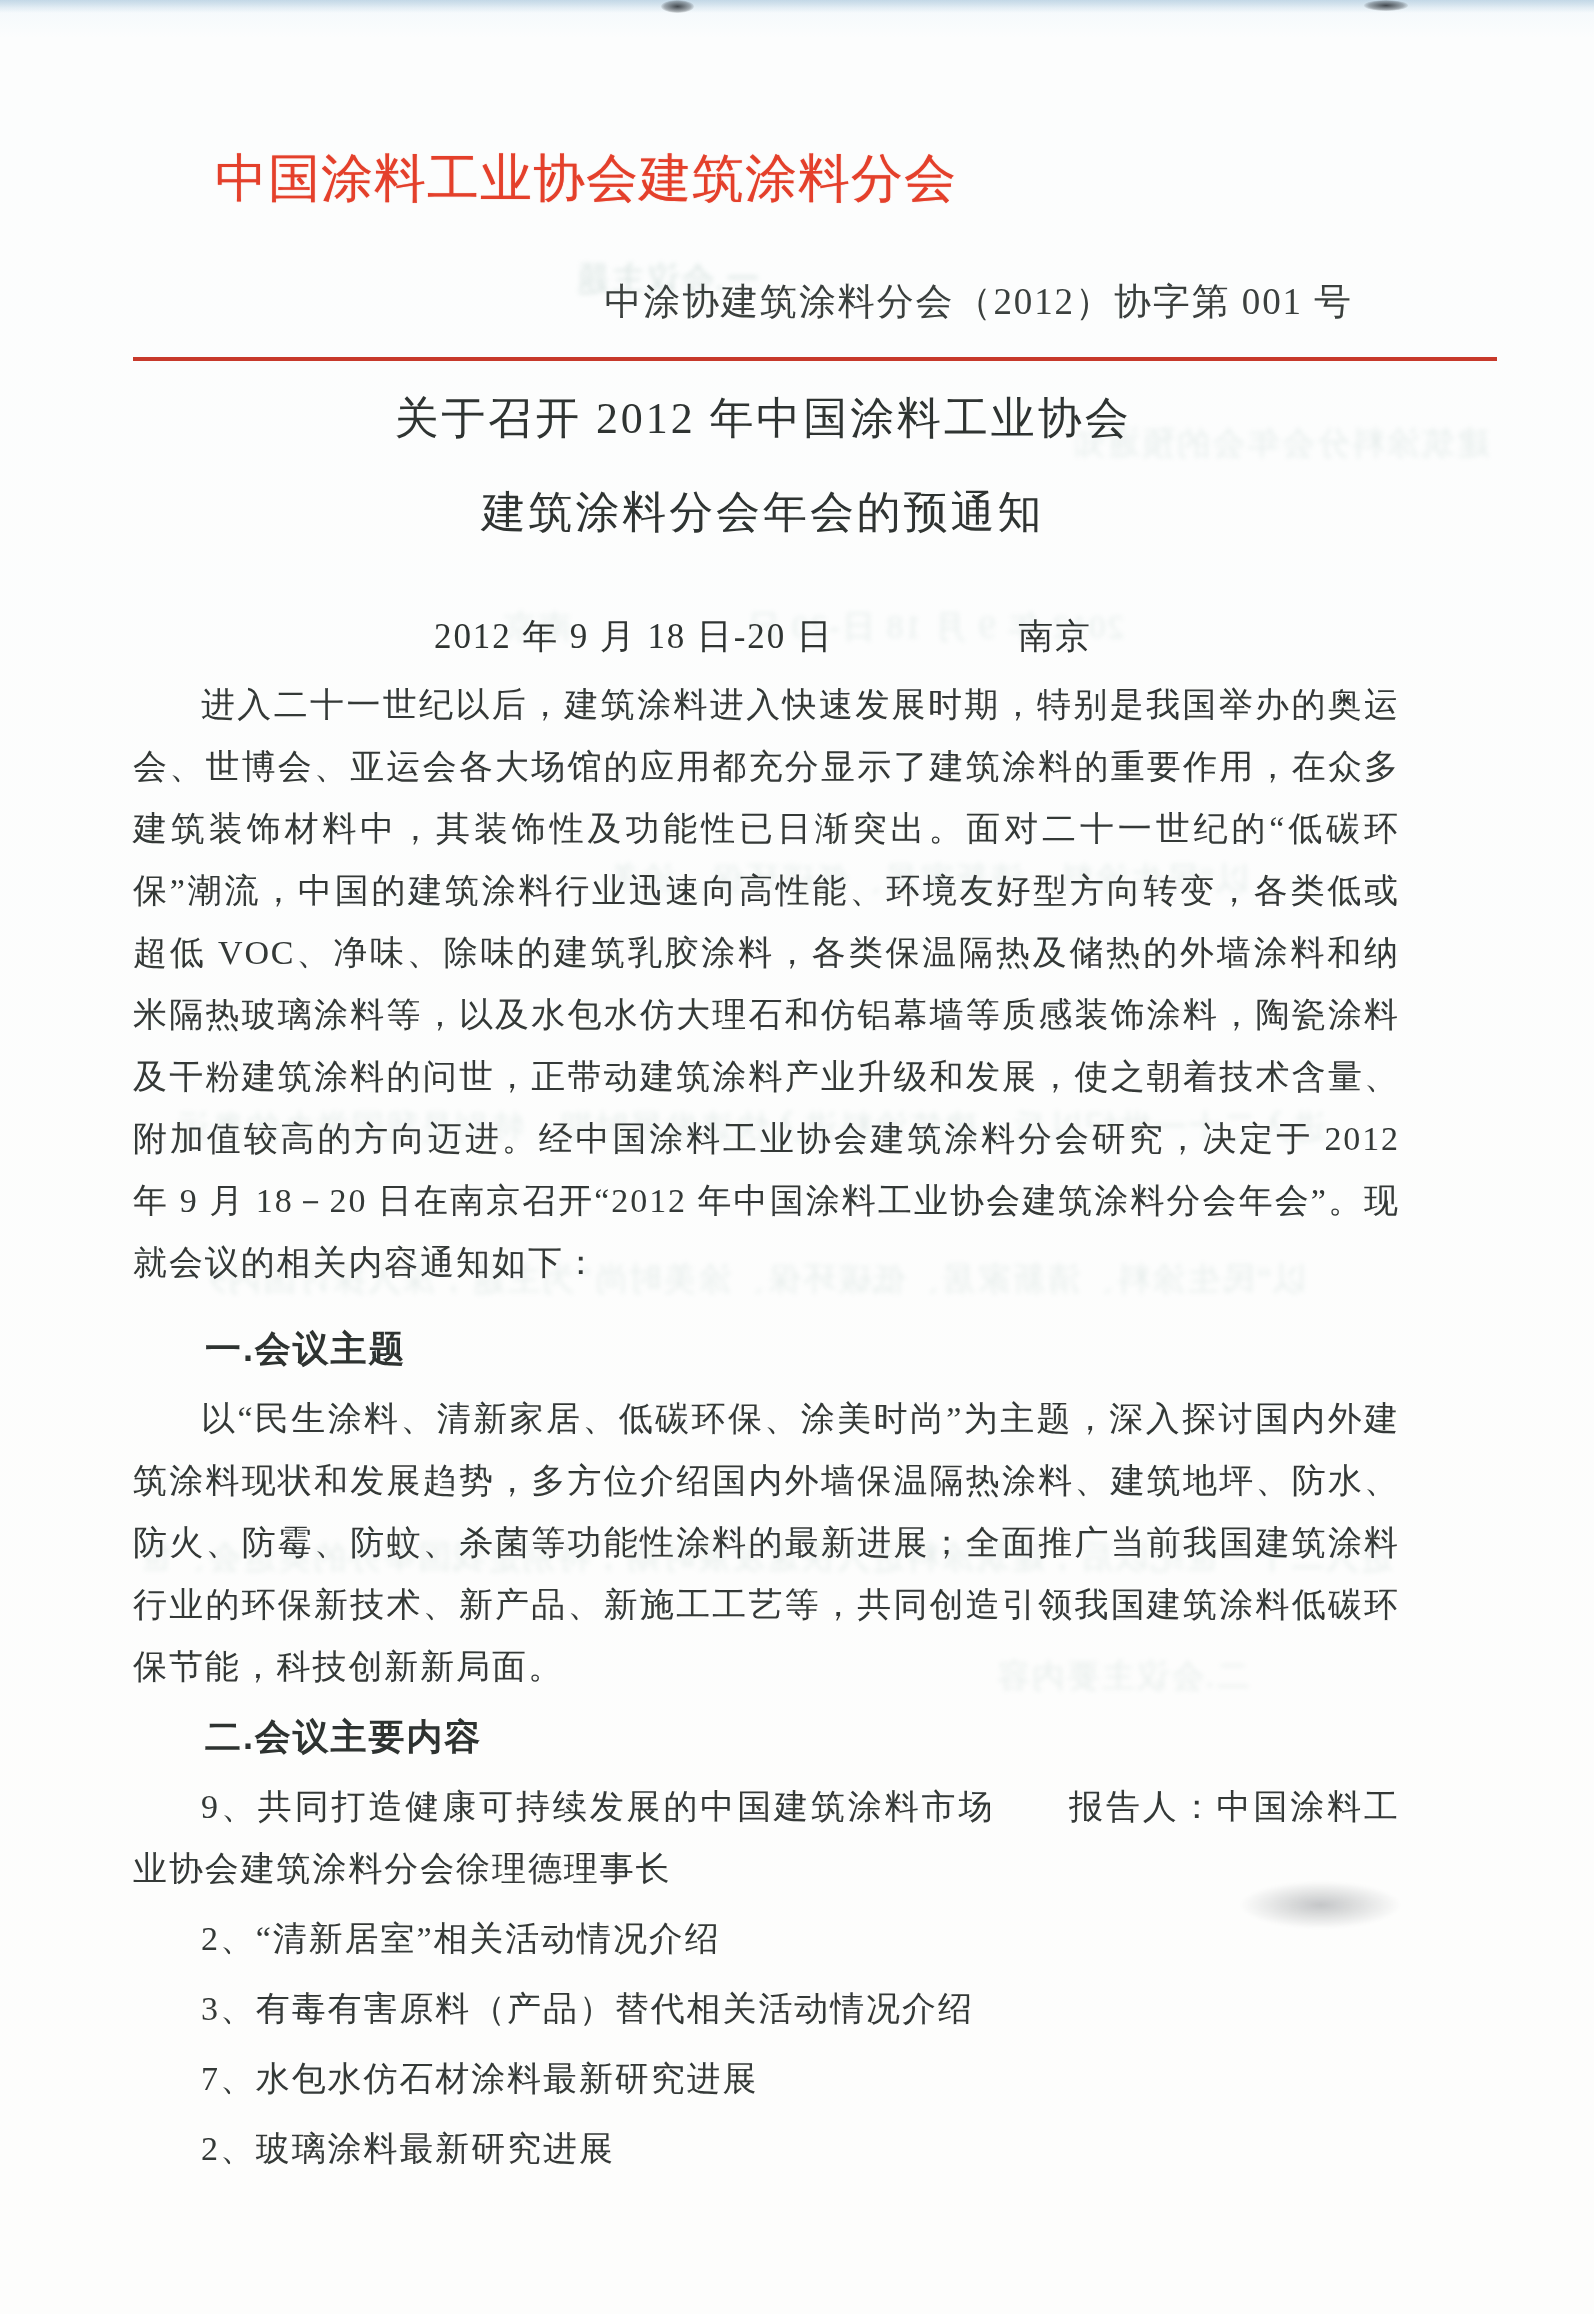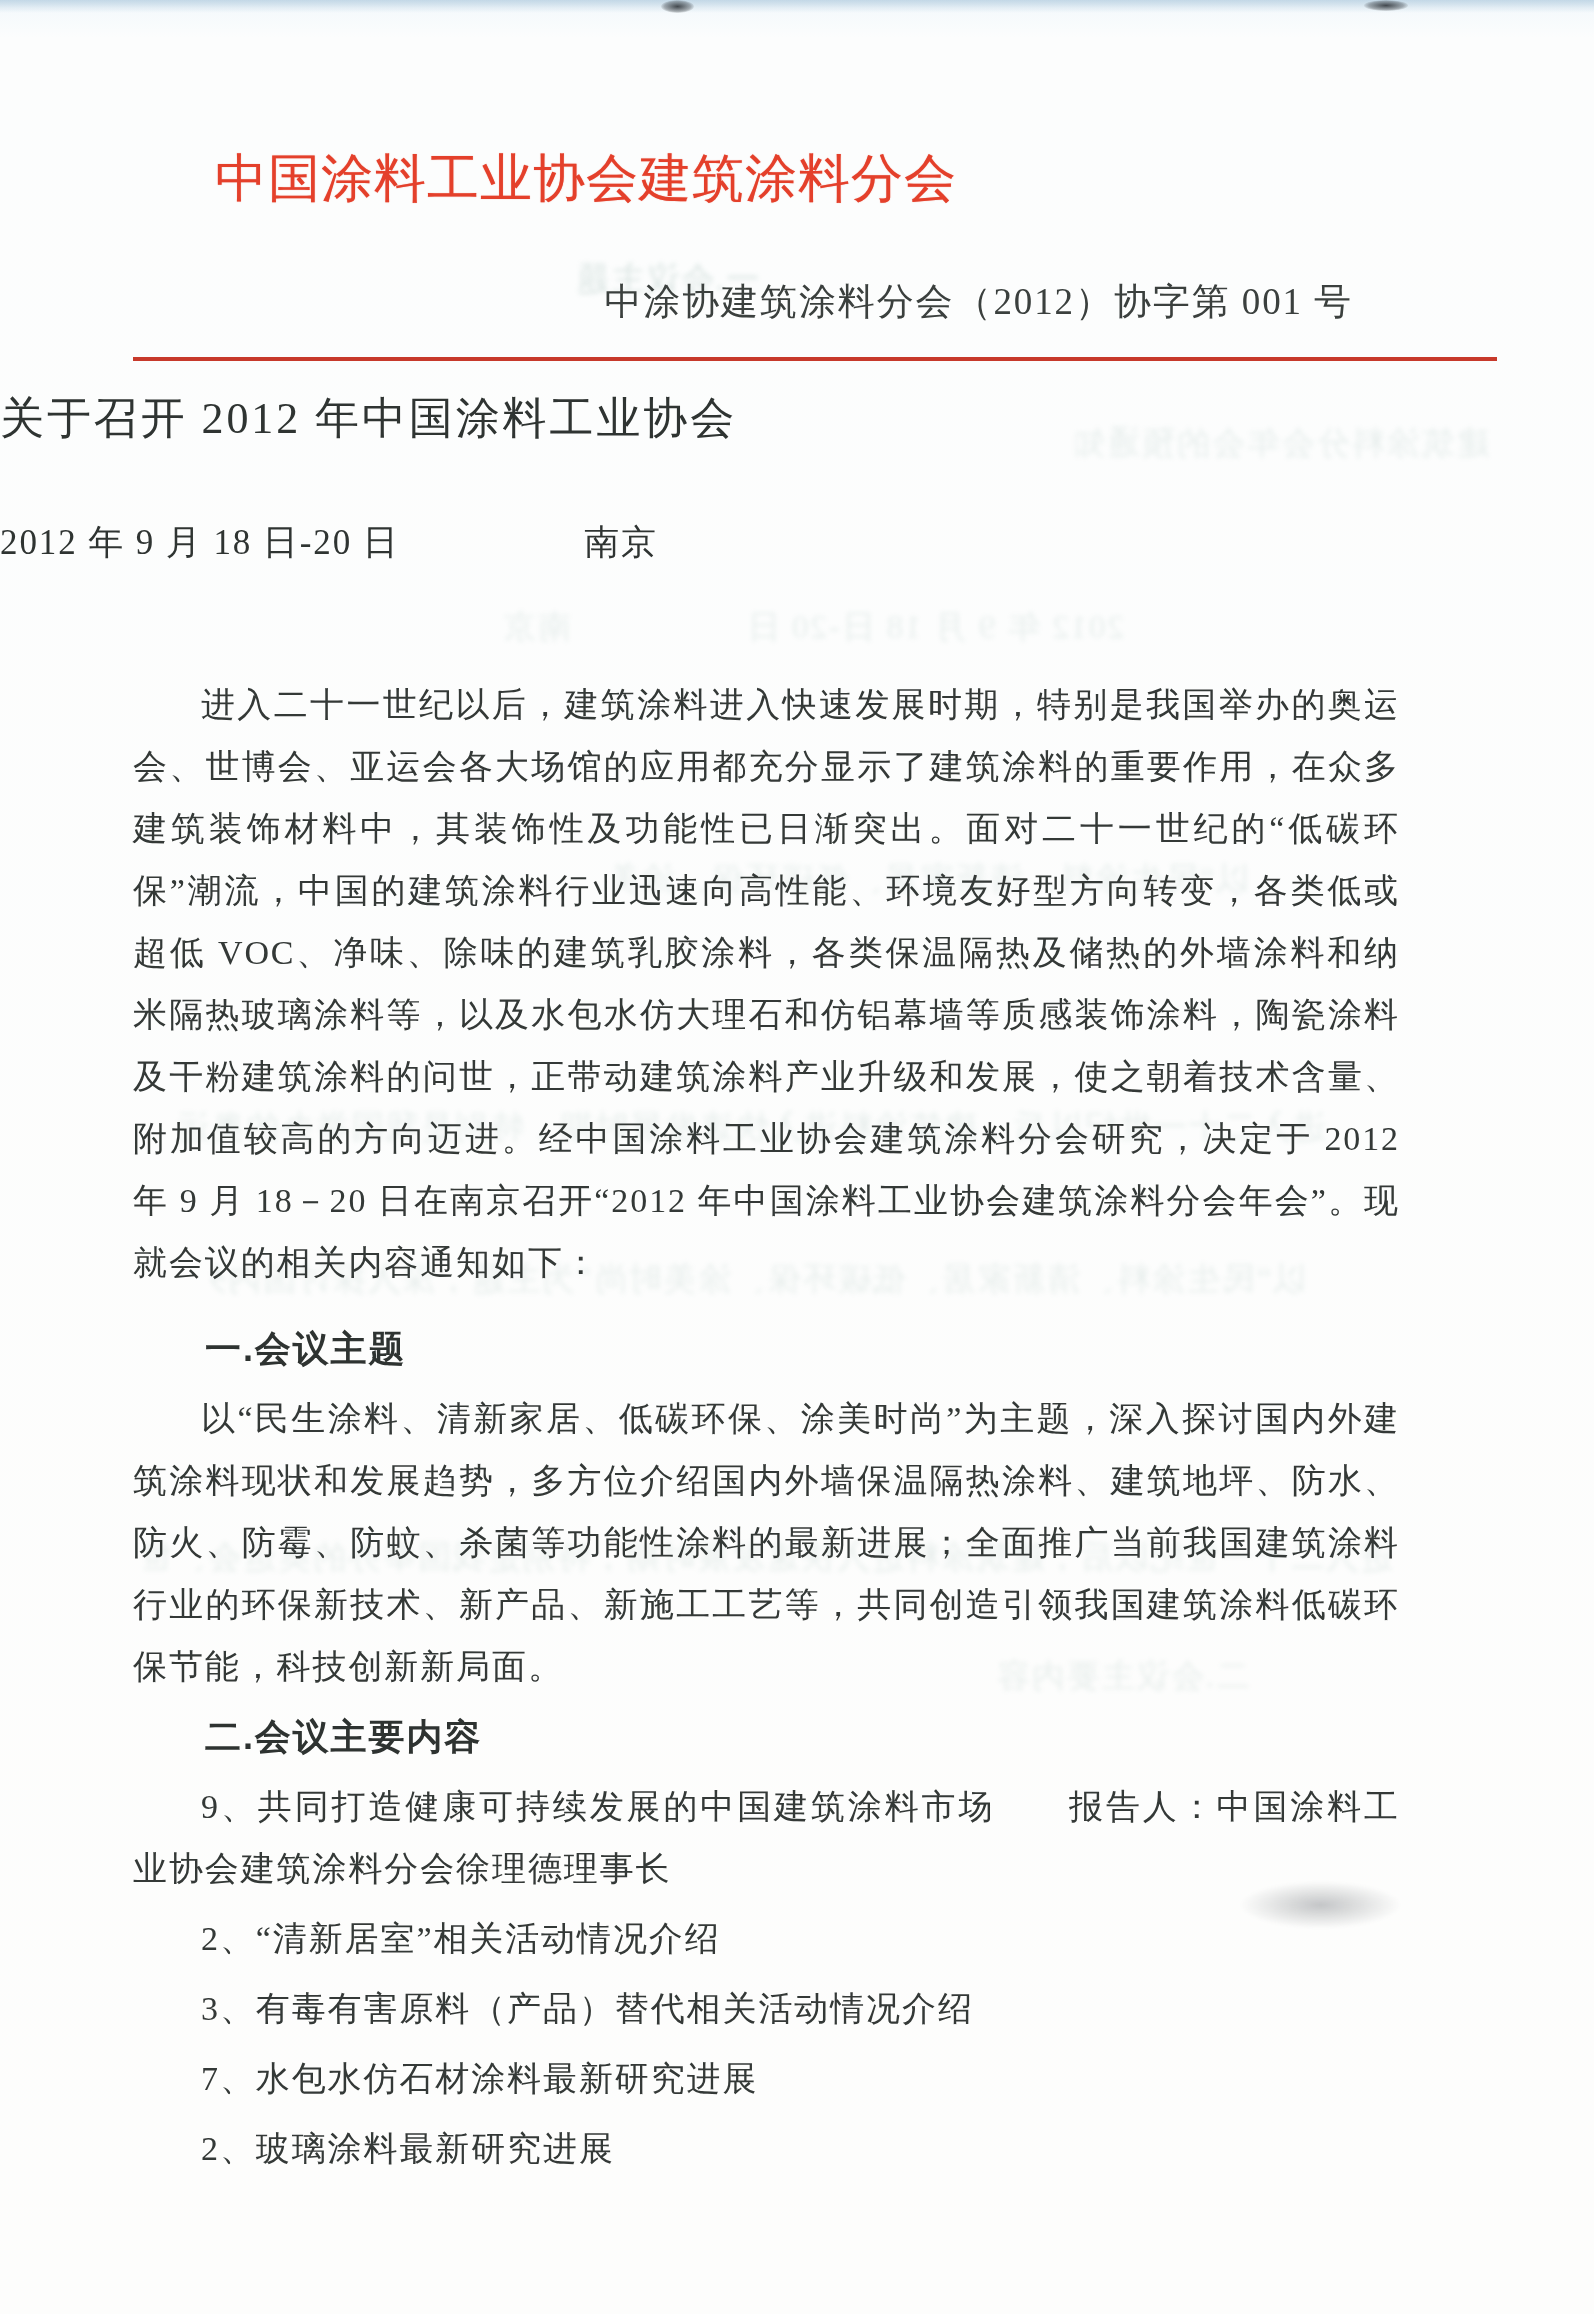--- a/index.html
+++ b/index.html
@@ -41,21 +41,21 @@
     font-size:37px;letter-spacing:1.9px;white-space:nowrap;
     color:#3b403e;
   }
   .red-rule{
     position:absolute;left:133px;right:98px;top:357px;height:3.8px;
     background:#c7392b;
   }
 
   .title-block{
     position:absolute;left:0;right:69px;top:389px;
-    color:#2f3432;
+    text-align:center;color:#2f3432;
   }
   .title-line1{font-size:44px;letter-spacing:2.9px;white-space:nowrap;}
   .title-line2{font-size:44px;letter-spacing:2.9px;white-space:nowrap;margin-top:35px;}
   .date-line{font-size:35px;letter-spacing:1.9px;white-space:nowrap;margin-top:71px;}
 
   .body-text{
     position:absolute;left:125px;top:666px;width:1283px;
     font-size:34px;letter-spacing:1.9px;line-height:62px;
     text-align:justify;color:#33383590;
     color:#343937;
@@ -96,20 +96,21 @@
   <div class="ghost lighter" style="left:144px;top:1535px;width:1249px;">进入二十一世纪以后，建筑涂料进入快速发展时期，特别是我国举办的奥运会、世博会、亚运会各大场馆的应用都充分显示了建筑涂料的重要作用，在众多建筑装饰材料中，其装饰性及功能性已日渐突出。面对二十一世纪的“低碳环保”潮流，中国的建筑涂料行业迅速向高性能、环境友好型方向转变，各类低或超低 VOC、净味、除味的建筑乳胶涂料，各类保温隔热及储热的外墙涂料和纳米隔热玻璃涂料等，以及水包水仿大理石和仿铝幕墙等质感装饰涂料，陶瓷涂料及干粉建筑涂料的问世，正带动建筑涂料产业升级和发展，使之朝着技术含量、附加值较高的方向迈进。经中国涂料工业协会建筑涂料分会研究，决定于 2012 年 9 月 18－20 日在南京召开“2012 年中国涂料工业协会建筑涂料分会年会”。现就会议的相关内容通知如下：</div>
   <div class="ghost lighter" style="left:144px;top:1654px;width:1105px;">二.会议主要内容</div>
   <div class="pencil-mark" style="left:1239px;top:1881px;width:163px;height:48px;"></div>
 
   <div class="org-name">中国涂料工业协会建筑涂料分会</div>
   <div class="doc-number">中涂协建筑涂料分会（2012）协字第 001 号</div>
   <div class="red-rule"></div>
 
   <div class="title-block">
     <div class="title-line1">关于召开 2012 年中国涂料工业协会</div>
+    <div class="title-line2">建筑涂料分会年会的预通知</div>
     <div class="date-line">2012 年 9 月 18 日-20 日　　　　　南京</div>
   </div>
 
   <div class="body-text">
     <p>进入二十一世纪以后，建筑涂料进入快速发展时期，特别是我国举办的奥运会、世博会、亚运会各大场馆的应用都充分显示了建筑涂料的重要作用，在众多建筑装饰材料中，其装饰性及功能性已日渐突出。面对二十一世纪的“低碳环保”潮流，中国的建筑涂料行业迅速向高性能、环境友好型方向转变，各类低或超低 VOC、净味、除味的建筑乳胶涂料，各类保温隔热及储热的外墙涂料和纳米隔热玻璃涂料等，以及水包水仿大理石和仿铝幕墙等质感装饰涂料，陶瓷涂料及干粉建筑涂料的问世，正带动建筑涂料产业升级和发展，使之朝着技术含量、附加值较高的方向迈进。经中国涂料工业协会建筑涂料分会研究，决定于 2012 年 9 月 18－20 日在南京召开“2012 年中国涂料工业协会建筑涂料分会年会”。现就会议的相关内容通知如下：</p>
 
     <p class="sec-heading first">一.会议主题</p>
     <p>以“民生涂料、清新家居、低碳环保、涂美时尚”为主题，深入探讨国内外建筑涂料现状和发展趋势，多方位介绍国内外墙保温隔热涂料、建筑地坪、防水、防火、防霉、防蚊、杀菌等功能性涂料的最新进展；全面推广当前我国建筑涂料行业的环保新技术、新产品、新施工工艺等，共同创造引领我国建筑涂料低碳环保节能，科技创新新局面。</p>
 
     <p class="sec-heading">二.会议主要内容</p>

